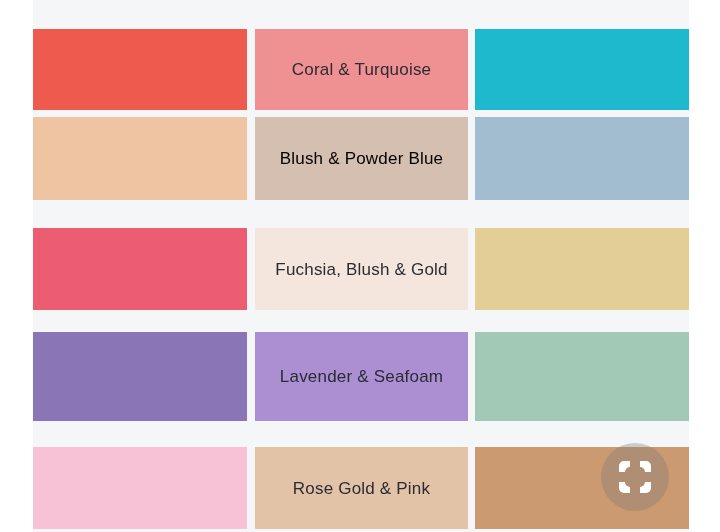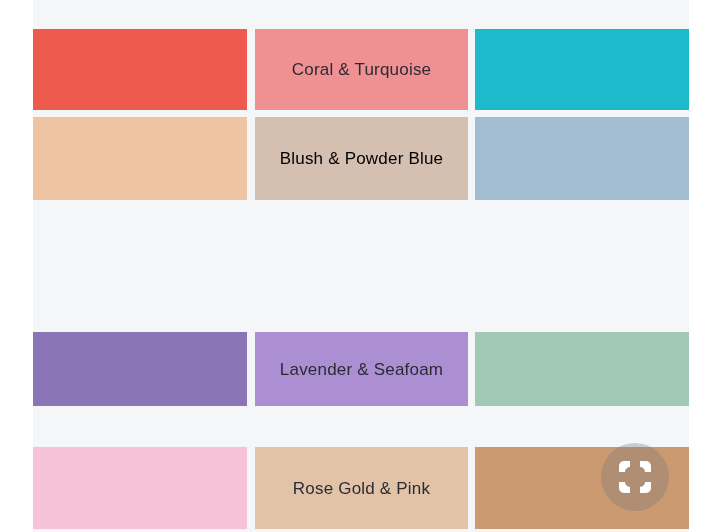--- a/index.html
+++ b/index.html
@@ -110,23 +110,30 @@
   <div class="row-band" style="top: 110px; height: 111px; background: rgb(245, 246, 247);"></div>
   <div class="palette-row" style="top:117px; height:83px;">
     <div class="swatch swatch-left" style="background-color: rgb(239, 196, 162);"></div>
     <div class="swatch swatch-label" style="background-color: rgb(213, 191, 177);">
       <span class="palette-name" style="color: #000000;">Blush &amp; Powder Blue</span>
     </div>
     <div class="swatch swatch-right" style="background-color: rgb(163, 189, 208);"></div>
   </div>
 
   <div class="row-band" style="top: 221px; height: 104px; background: rgb(245, 246, 247);"></div>
+  <div class="palette-row" style="top:228px; height:82px;">
+    <div class="swatch swatch-left" style="background-color: rgb(236, 93, 113);"></div>
+    <div class="swatch swatch-label" style="background-color: rgb(244, 230, 220);">
+      <span class="palette-name" style="color: rgb(43, 43, 51);">Fuchsia, Blush &amp; Gold</span>
+    </div>
+    <div class="swatch swatch-right" style="background-color: rgb(227, 207, 150);"></div>
+  </div>
 
   <div class="row-band" style="top: 325px; height: 112px; background: rgb(245, 246, 247);"></div>
-  <div class="palette-row" style="top:332px; height:74px;padding-left:26px;">
+  <div class="palette-row" style="top:332px; height:89px;padding-left:26px;">
     <div class="swatch swatch-left" style="background-color: rgb(138, 118, 183);"></div>
     <div class="swatch swatch-label" style="background-color: rgb(171, 143, 210);">
       <span class="palette-name" style="color: rgb(43, 43, 51);">Lavender &amp; Seafoam</span>
     </div>
     <div class="swatch swatch-right" style="background-color: rgb(162, 201, 182);"></div>
   </div>
 
   <div class="row-band" style="top: 437px; height: 95px; background: rgb(245, 246, 247);"></div>
   <div class="palette-row" style="top:447px; height:82px;">
     <div class="swatch swatch-left" style="background-color: rgb(247, 194, 214);"></div>

